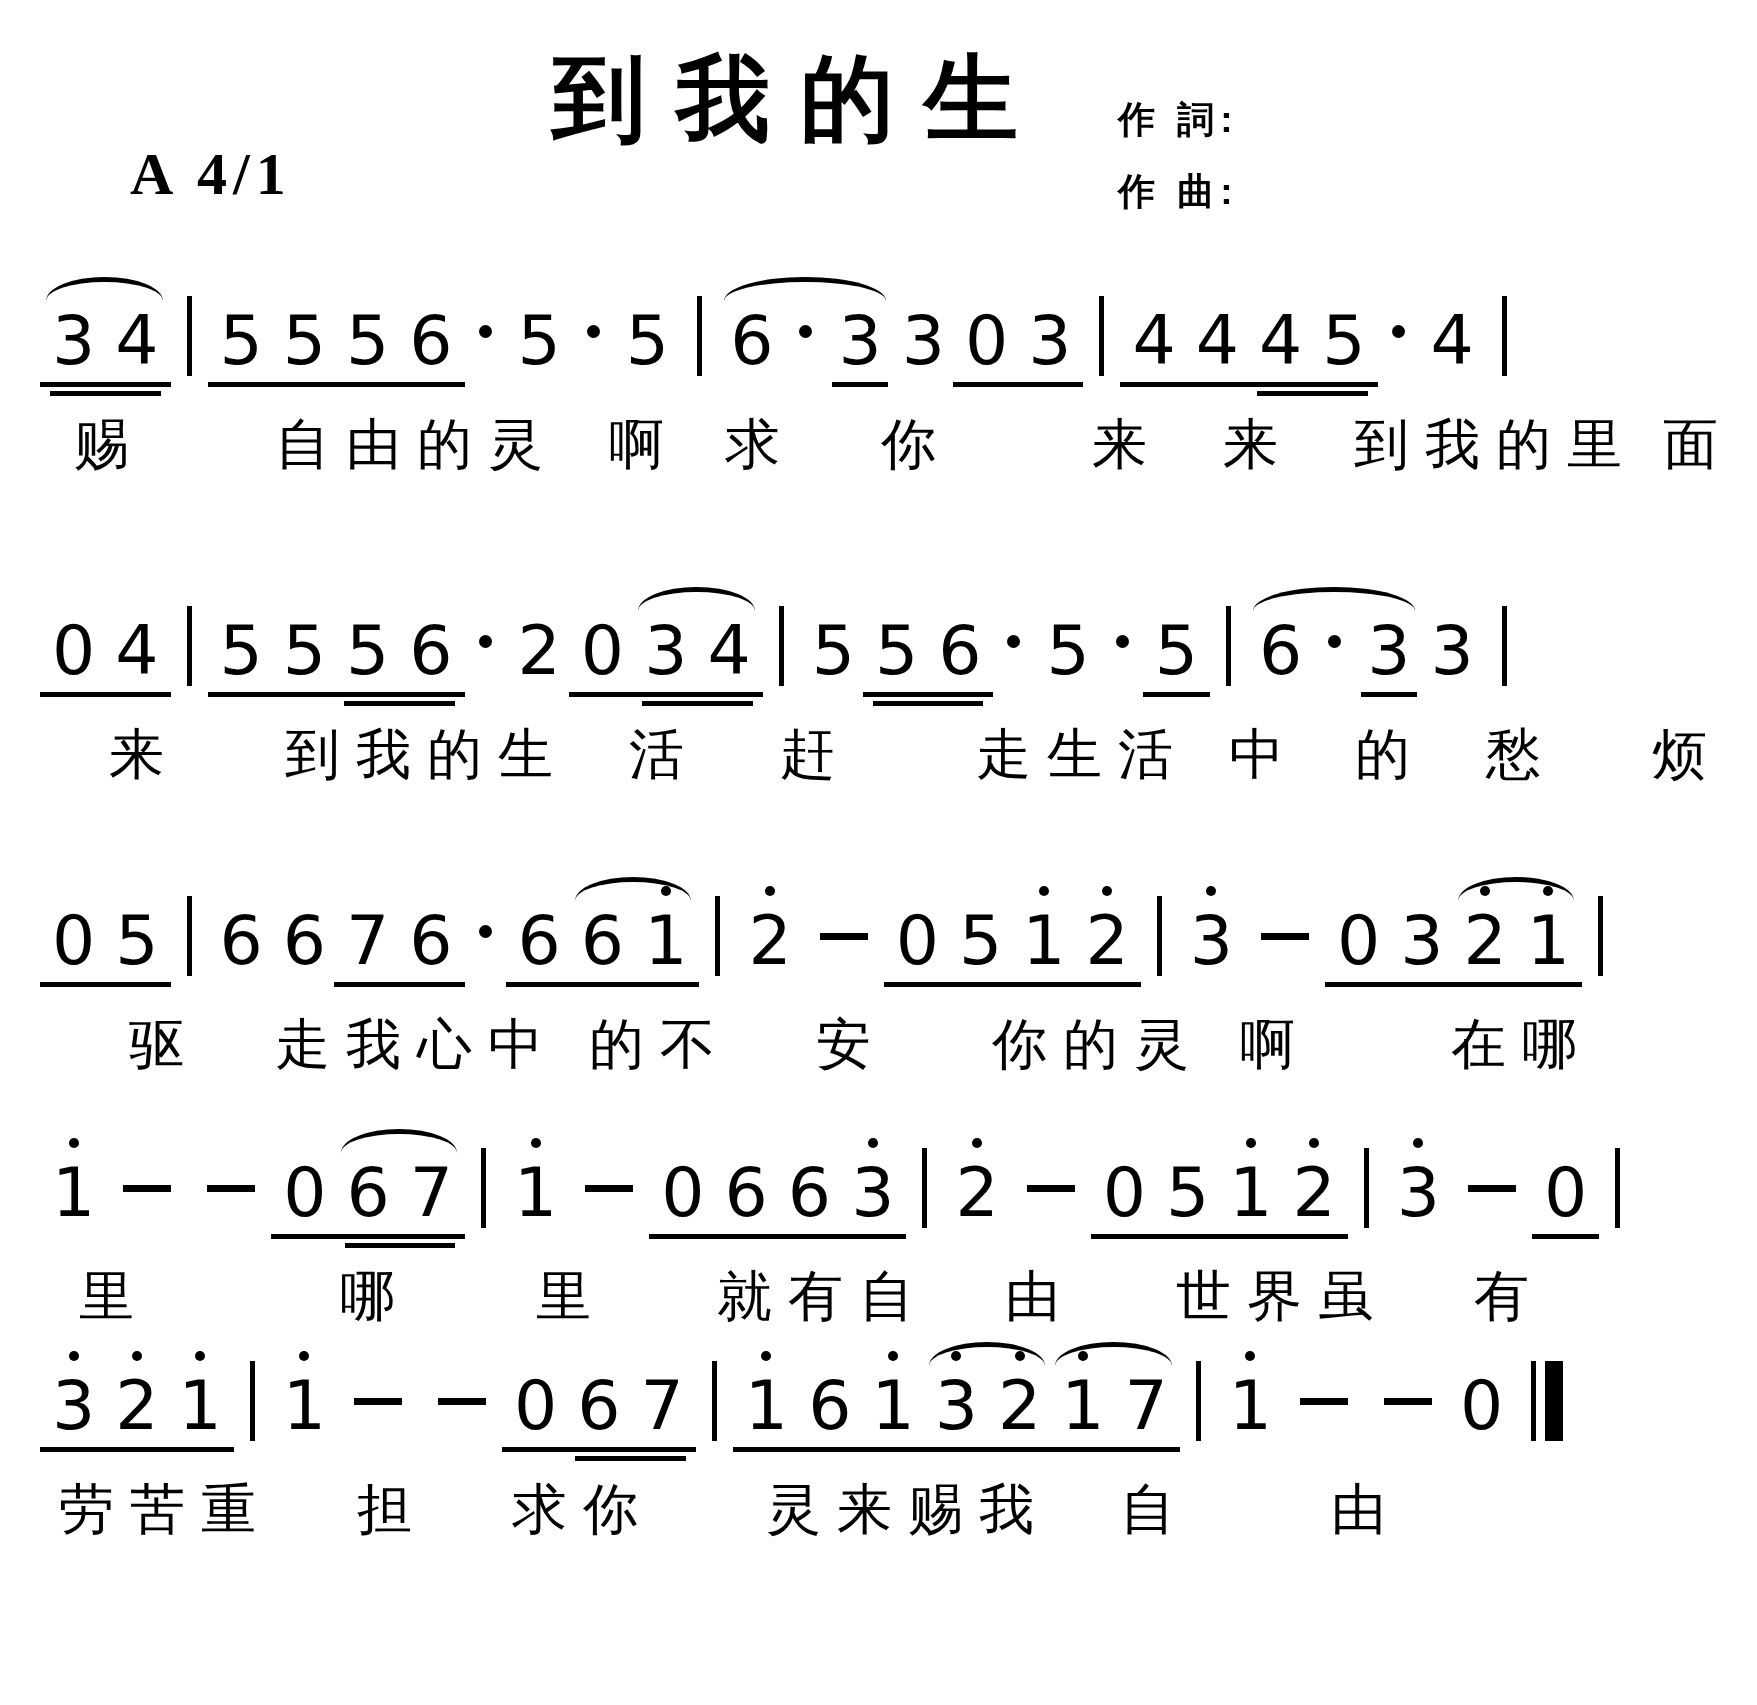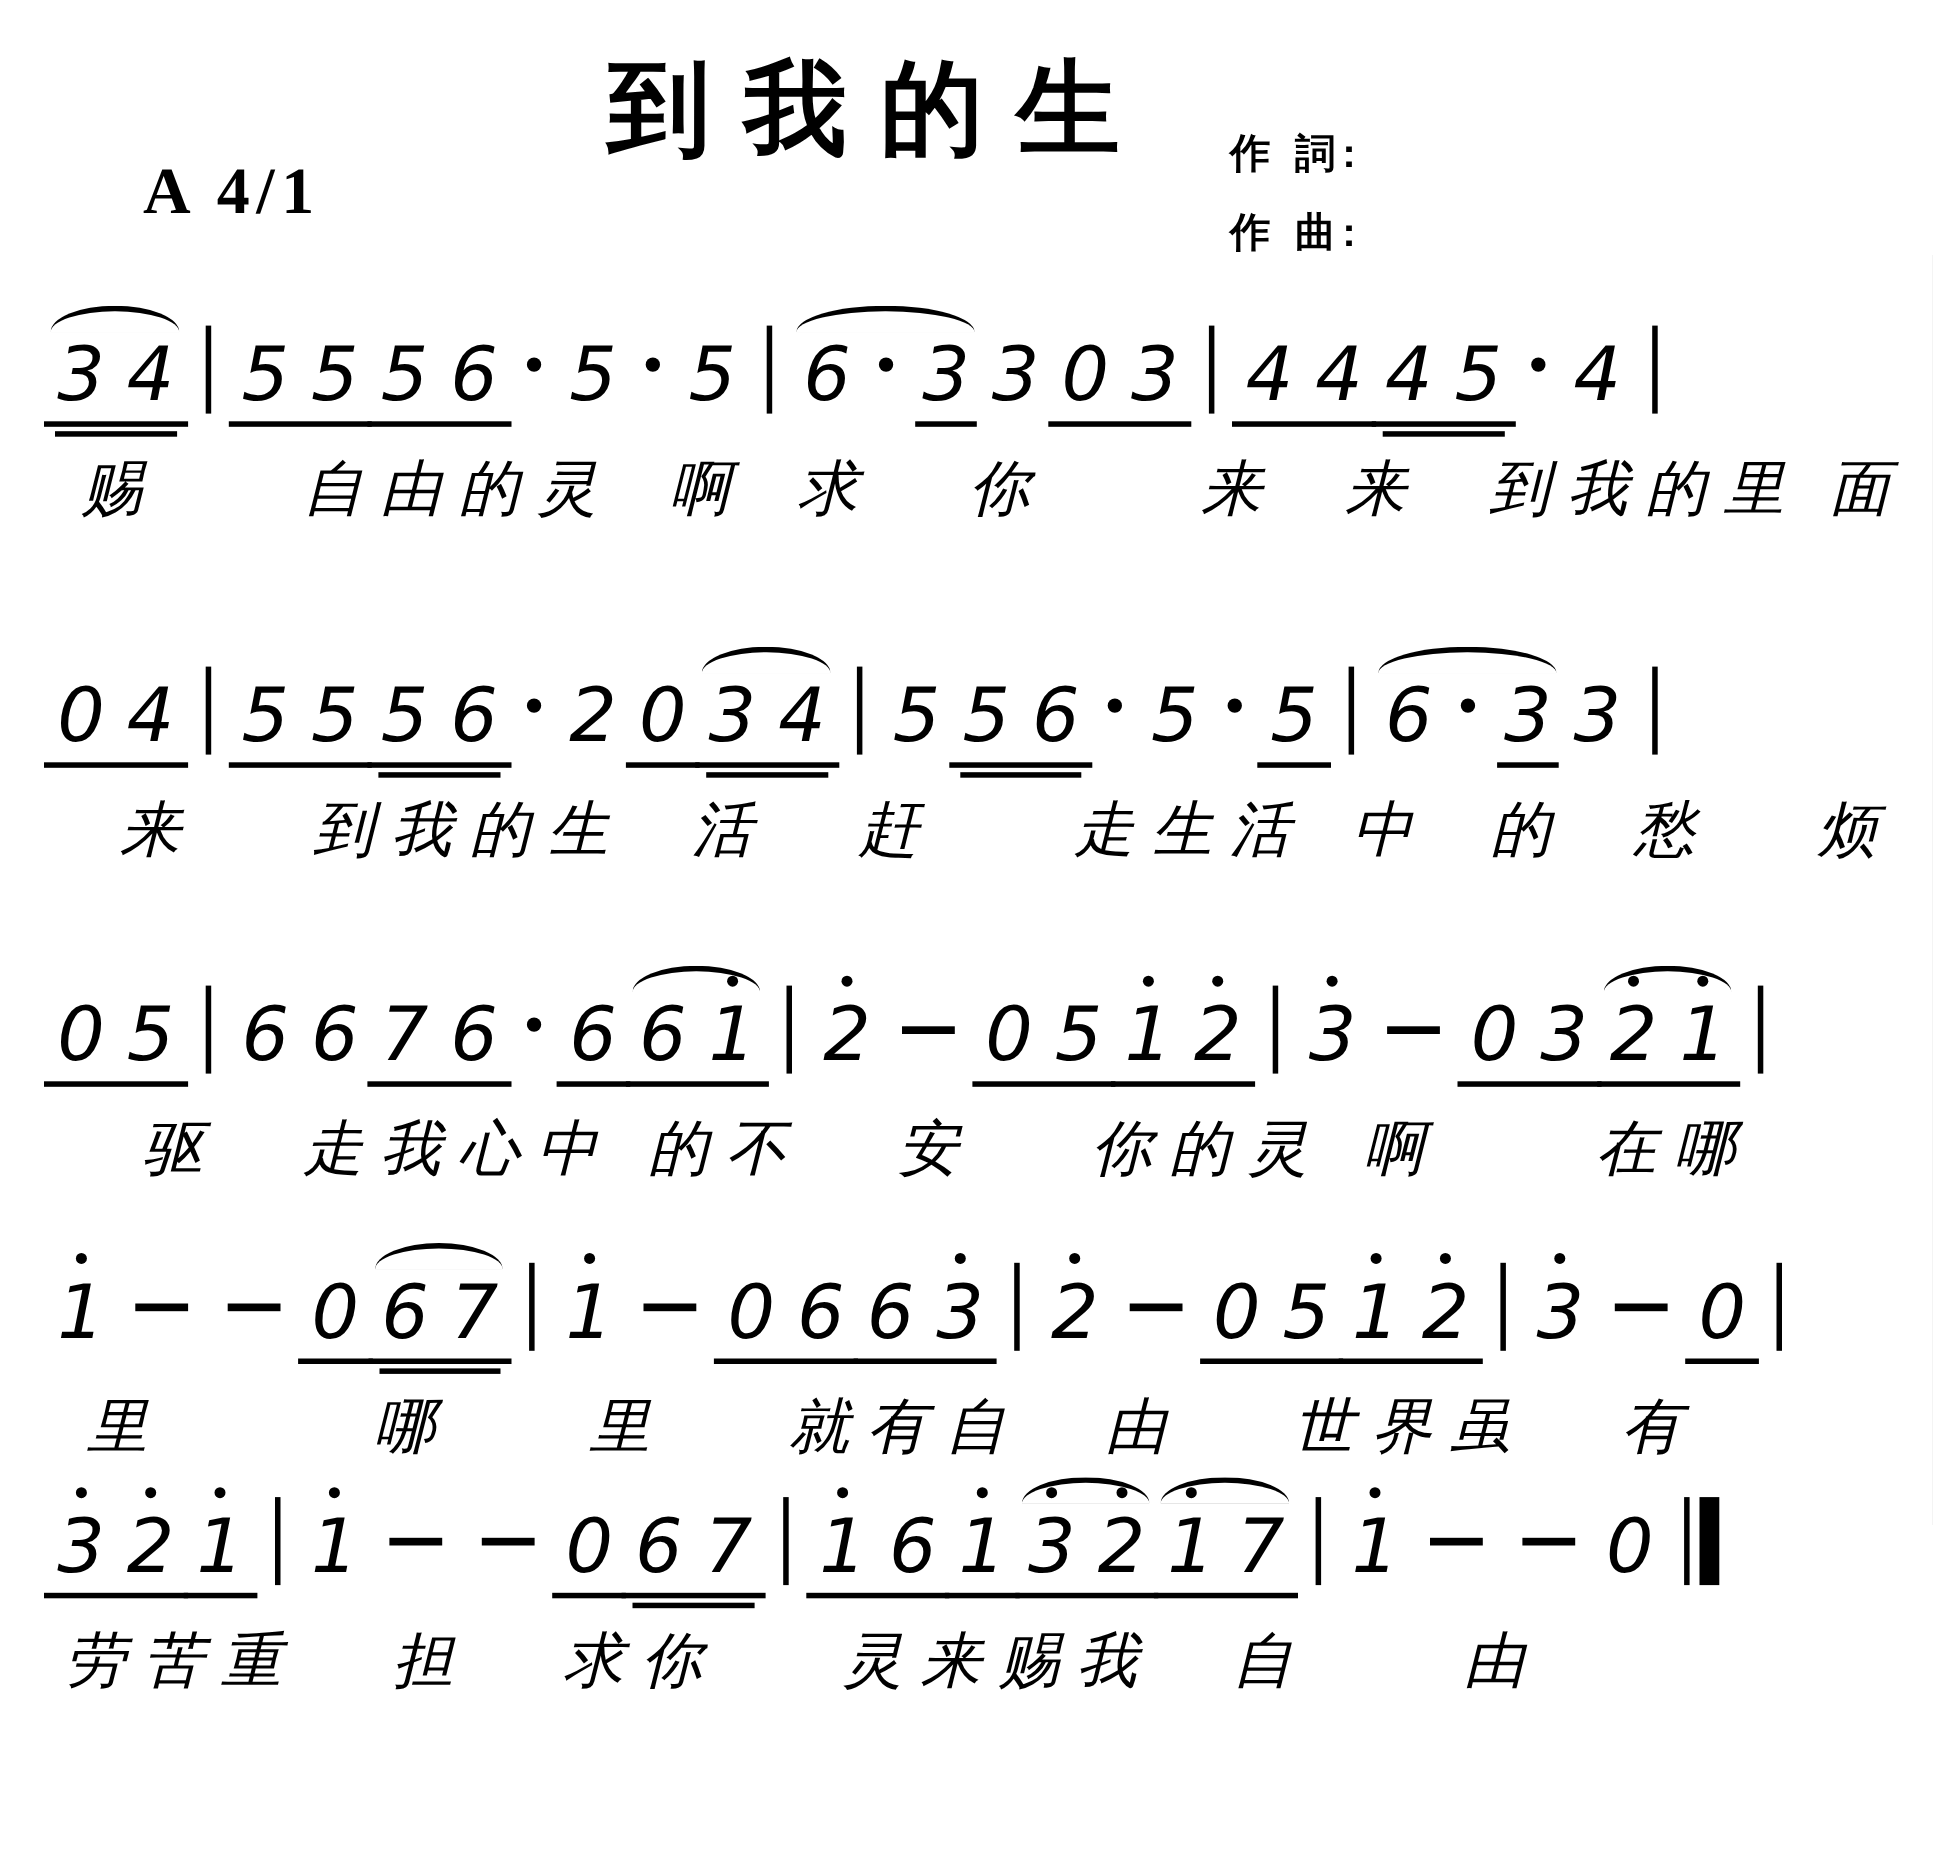--- a/index.html
+++ b/index.html
@@ -1,26 +1,26 @@
 <!DOCTYPE html>
 <html><head>
 <meta charset="utf-8">
 <style>
   html,body{margin:0;padding:0;background:#e8e8e8;}
   .page{position:relative;width:1757px;height:1705px;background:#ffffff;color:#000;
         font-family:"Liberation Sans",sans-serif;overflow:hidden;}
   .page-title{position:absolute;top:36px;left:0;width:1600px;text-align:center;
         font-family:"Liberation Serif",serif;font-weight:bold;font-size:94px;
         letter-spacing:30px;white-space:nowrap;}
-  .credits{position:absolute;left:1118px;top:104px;font-size:37px;font-weight:bold;
+  .credits{position:absolute;left:1118px;top:84px;font-size:37px;font-weight:bold;
         line-height:72px;letter-spacing:6px;white-space:nowrap;}
   .keysig{position:absolute;left:130px;top:140px;font-family:"Liberation Serif",serif;
         font-weight:bold;font-size:60px;letter-spacing:6px;}
   .score{position:absolute;top:250px;left:42px;right:20px;height:1440px;}
-  .system{position:absolute;left:0;right:0;font-style:italic;}
+  .system{position:absolute;left:0;right:0;}
   .system:nth-of-type(1){top:0;}
   .system:nth-of-type(2){top:310px;}
   .system:nth-of-type(3){top:600px;}
   .system:nth-of-type(4){top:852px;}
   .system:nth-of-type(5){top:1065px;}
   .notes-row{height:140px;padding-top:46px;box-sizing:border-box;white-space:nowrap;}
   .cell{position:relative;display:inline-block;white-space:nowrap;}
   .nc{position:relative;display:inline-block;margin:0 10px;
       font-family:"DejaVu Sans",sans-serif;font-size:68px;line-height:1;}
   .u1::after,.u2::after{content:"";position:absolute;left:-2px;right:-2px;bottom:-12px;

